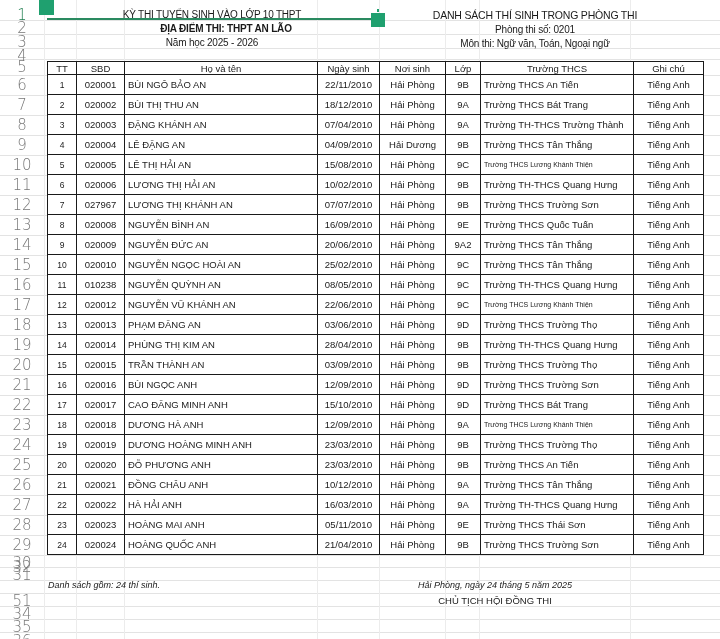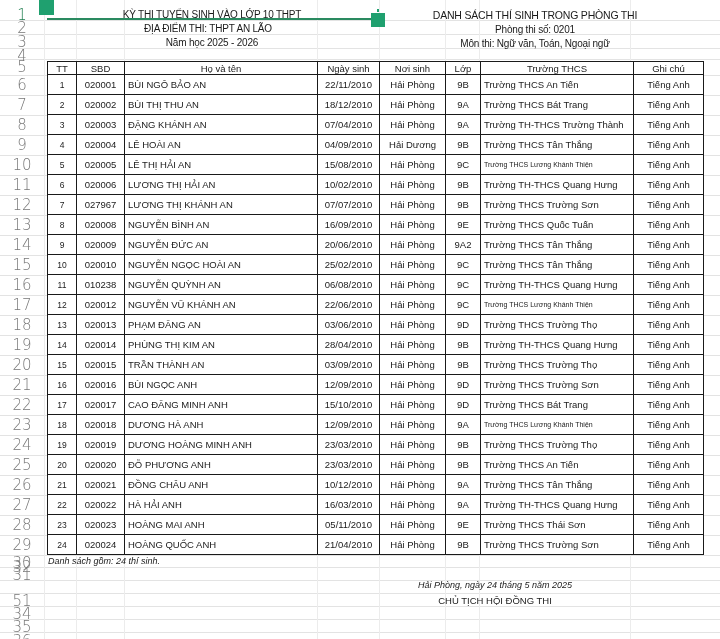--- a/index.html
+++ b/index.html
@@ -132,21 +132,21 @@
     <div class="rownum" style="top: 618px;">35</div>
     <div class="rownum" style="top: 631.5px;">36</div>
   </div>
 
 <div class="active-cell-mark"></div>
 <div class="active-line"></div>
 <div class="fill-dot"></div>
 <div class="fill-handle"></div>
 
 <div class="hdr-text" style="left:47px; width:330px; top:9px;">KỲ THI TUYỂN SINH VÀO LỚP 10 THPT</div>
-<div class="hdr-text" style="left:43px; width:330px; top:23px;">ĐỊA ĐIỂM THI: THPT AN LÃO</div>
+<div class="hdr-text" style="left:61px; width:330px; top:23px;font-weight:bold;">ĐỊA ĐIỂM THI: THPT AN LÃO</div>
 <div class="hdr-text" style="left:47px; width:330px; top:37px;">Năm học 2025 - 2026</div>
 
 <div class="hdr-text" style="left:385px; width:300px; top:9px; font-size:10.5px;">DANH SÁCH THÍ SINH TRONG PHÒNG THI</div>
 <div class="hdr-text" style="left:385px; width:300px; top:24px;">Phòng thi số: 0201</div>
 <div class="hdr-text" style="left:385px; width:300px; top:38px;">Môn thi: Ngữ văn, Toán, Ngoại ngữ</div>
 
 <table class="list">
   <colgroup>
     <col style="width:29px">
       <col style="width:48px">
@@ -196,21 +196,21 @@
         <td class="l">ĐẶNG KHÁNH AN</td>
         <td class="c">07/04/2010</td>
         <td class="c">Hải Phòng</td>
         <td class="c">9A</td>
         <td class="l">Trường TH-THCS Trường Thành</td>
         <td class="c">Tiếng Anh</td>
       </tr>
       <tr>
         <td class="c" style="font-size: 8.5px;">4</td>
         <td class="c">020004</td>
-        <td class="l">LÊ HOÀI AN</td>
+        <td class="l">LÊ ĐẶNG AN</td>
         <td class="c">04/09/2010</td>
         <td class="c">Hải Dương</td>
         <td class="c">9B</td>
         <td class="l">Trường THCS Tân Thắng</td>
         <td class="c">Tiếng Anh</td>
       </tr>
       <tr>
         <td class="c" style="font-size: 8.5px;">5</td>
         <td class="c">020005</td>
         <td class="l">LÊ THỊ HẢI AN</td>
@@ -267,21 +267,21 @@
         <td class="c">25/02/2010</td>
         <td class="c">Hải Phòng</td>
         <td class="c">9C</td>
         <td class="l">Trường THCS Tân Thắng</td>
         <td class="c">Tiếng Anh</td>
       </tr>
       <tr>
         <td class="c" style="font-size: 8.5px;">11</td>
         <td class="c">010238</td>
         <td class="l">NGUYỄN QUỲNH AN</td>
-        <td class="c">06/08/2010</td>
+        <td class="c">08/05/2010</td>
         <td class="c">Hải Phòng</td>
         <td class="c">9C</td>
         <td class="l">Trường TH-THCS Quang Hưng</td>
         <td class="c">Tiếng Anh</td>
       </tr>
       <tr>
         <td class="c" style="font-size: 8.5px;">12</td>
         <td class="c">020012</td>
         <td class="l">NGUYỄN VŨ KHÁNH AN</td>
         <td class="c">22/06/2010</td>
@@ -406,15 +406,15 @@
         <td class="l">HOÀNG QUỐC ANH</td>
         <td class="c">21/04/2010</td>
         <td class="c">Hải Phòng</td>
         <td class="c">9B</td>
         <td class="l">Trường THCS Trường Sơn</td>
         <td class="c">Tiếng Anh</td>
       </tr>
     </tbody>
 </table>
 
-<div class="footnote" style="left:48px; top:556px;">Danh sách gồm:  24 thí sinh.</div>
+<div class="footnote" style="left:48px; top:580px;">Danh sách gồm:  24 thí sinh.</div>
 <div class="sign" style="left:380px; width:230px; top:580px; font-style:italic; font-size:9px;">Hải Phòng,  ngày 24 tháng 5 năm 2025</div>
 <div class="sign" style="left:380px; width:230px; top:595px;">CHỦ TỊCH HỘI ĐỒNG THI</div>
 
 </body></html>

